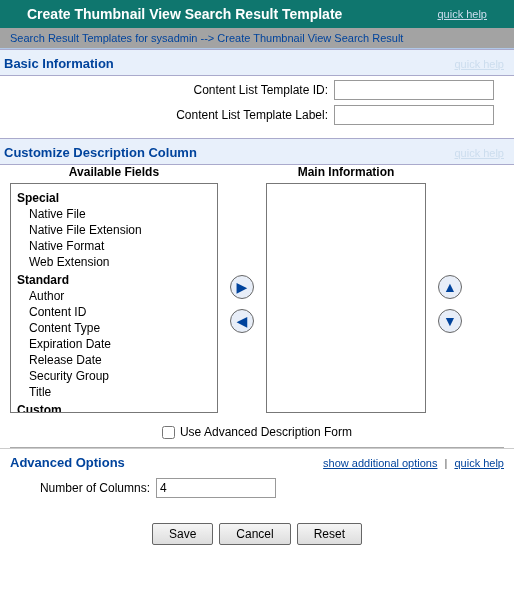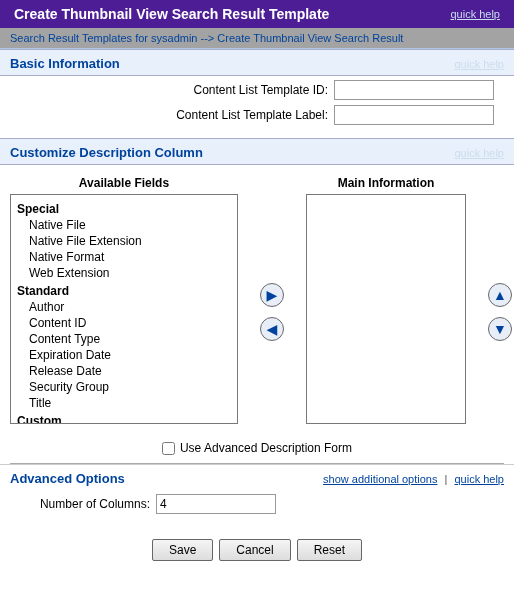--- a/index.html
+++ b/index.html
@@ -7,23 +7,23 @@
       font-family: Arial, Helvetica, sans-serif;
       font-size: 12px;
       background: #fff;
       width: 514px;
       min-height: 607px;
       color: #000;
     }
 
     
     .page-header {
-      background: #4c1d95;
+      background: #0f766e;
       color: #fff;
-      padding: 6px 14px;
+      padding: 6px 27px;
       display: flex;
       justify-content: space-between;
       align-items: center;
     }
     .page-header-title {
       font-size: 14px;
       font-weight: bold;
     }
     .quick-help-link {
       color: #cde;
@@ -39,21 +39,21 @@
       font-size: 11px;
       color: #00439c;
       border-bottom: 1px solid #b0c8e8;
     }
 
     
     .section-header {
       display: flex;
       justify-content: space-between;
       align-items: center;
-      padding: 6px 10px 4px 10px;
+      padding: 6px 10px 4px 4px;
     }
     .section-title {
       color: #00439c;
       font-size: 13px;
       font-weight: bold;
     }
 
     
     .form-area {
       padding: 4px 20px 8px 20px;
@@ -81,41 +81,41 @@
 
     
     .customize-header {
       background: #e8f0fb;
       border-top: 1px solid #aac;
       border-bottom: 1px solid #aac;
     }
 
     
     .columns-area {
-      padding: 8px 10px;
-      display: flex;
-      gap: 14px;
-      align-items: center;
+      padding: 0 10px;
+      display: flex;
+      gap: 4px;
+      align-items: flex-start;
     }
 
     .field-column {
       display: flex;
       flex-direction: column;
       align-items: center;
     }
     .column-header {
       font-size: 12px;
       font-weight: bold;
       margin-bottom: 4px;
       text-align: center;
     }
 
     .listbox {
       border: 1px solid #777;
-      width: 228px;
+      width: 208px;
       height: 230px;
       overflow-y: auto;
       padding: 4px;
       background: #fff;
       font-size: 12px;
     }
     .listbox-item {
       padding: 1px 2px;
       cursor: default;
       white-space: nowrap;

